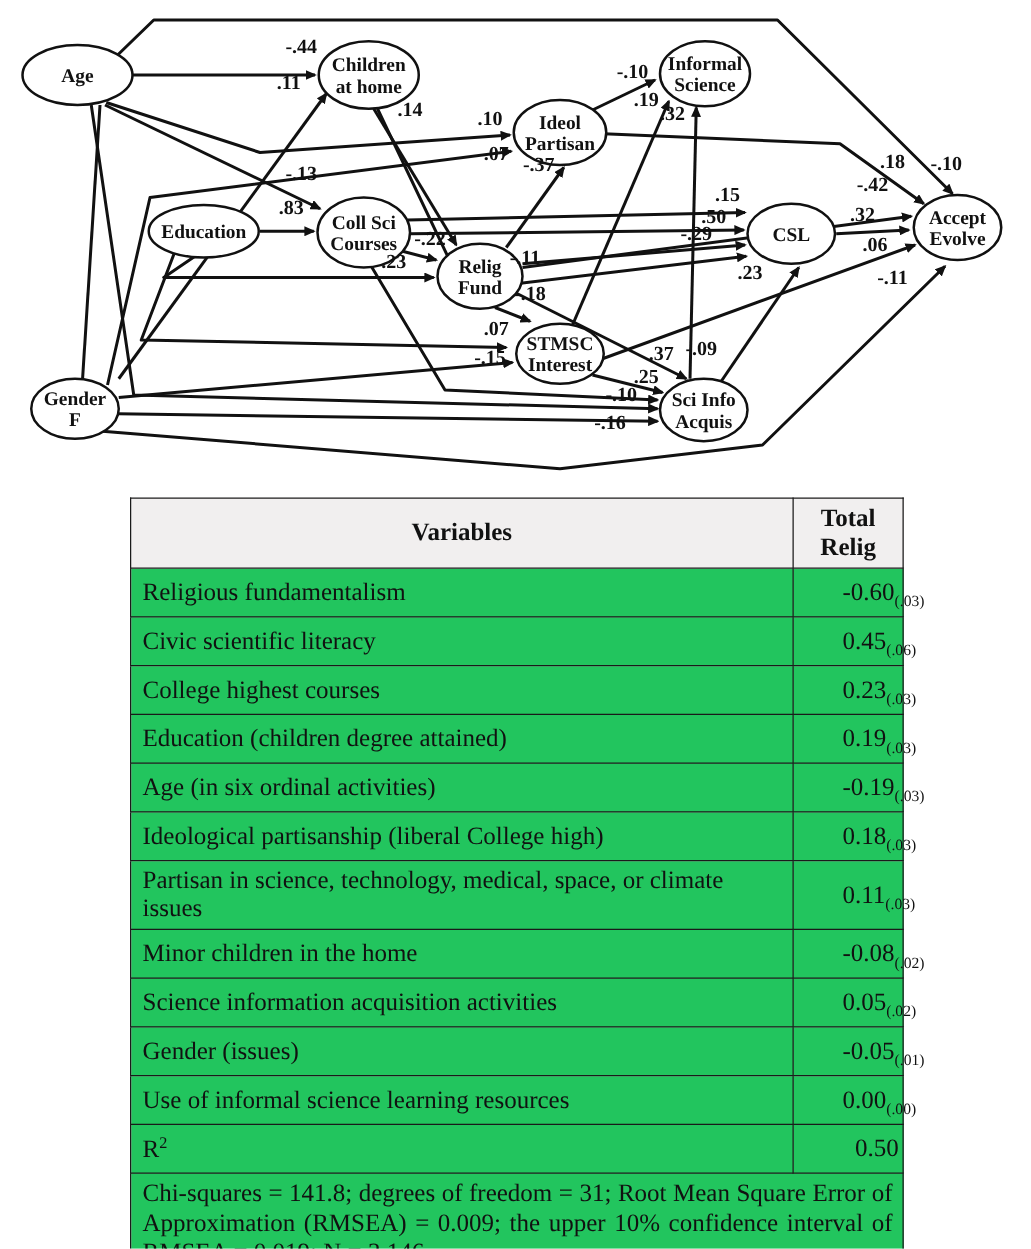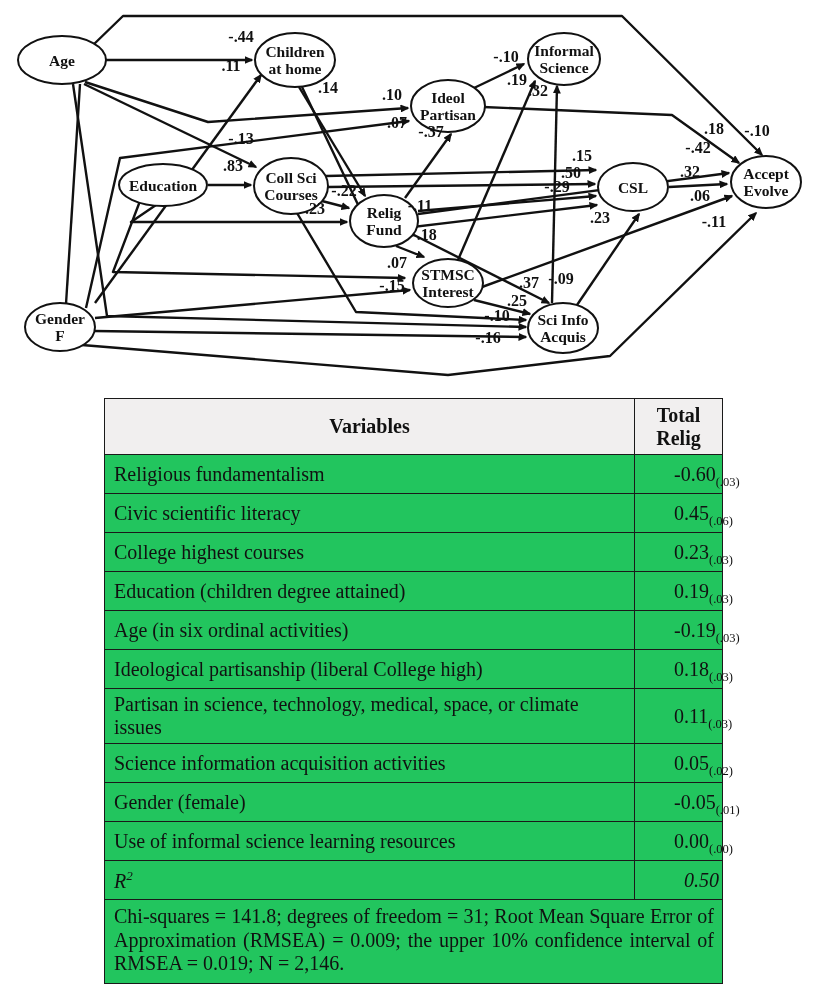--- a/index.html
+++ b/index.html
@@ -12,21 +12,21 @@
   #effects-table td,#effects-table th{border:1.6px solid #1a1a1a;
       font-size:20px;vertical-align:middle;background:#22c55e;}
   #effects-table col.c-var{width:530px;}
   #effects-table col.c-eff{width:88px;}
   #effects-table th{background:#f1efef;font-weight:bold;text-align:center;
       height:53px;line-height:1.15;font-size:20px;}
   #effects-table td.var-cell{padding:4px 8px 4px 9px;height:30px;text-align:left;}
   #effects-table td.eff-cell{text-align:right;padding:2px 3px 2px 0;white-space:nowrap;}
   .eff-val{font-size:20px;margin-left:39px;}
   .eff-se{font-size:12.5px;position:relative;top:5px;letter-spacing:0;}
-  tr.r2-row td{background:#f1efef;height:28px;font-style:italic;}
+  tr.r2-row td{background:#f1efef;height:28px;}
   tr.r2-row td.var-cell{padding-left:14px;}
   tr.r2-row td.eff-cell{text-align:center;padding-right:0;}
   sup.r2-sup{font-size:13px;}
   td.footnote-cell{padding:5px 8px 7px 9px;font-size:19.5px;line-height:1.18;
       text-align:justify;}
   
   .node-label{font-family:"Liberation Serif","DejaVu Serif",serif;font-weight:bold;
       font-size:15.5px;}
   .coef-label{font-family:"Liberation Serif","DejaVu Serif",serif;font-weight:bold;
       font-size:16px;}
@@ -200,25 +200,29 @@
         </tr>
         <tr>
           <td class="var-cell">Ideological partisanship (liberal College high)</td>
           <td class="eff-cell"><span class="eff-val">0.18</span><span class="eff-se">(.03)</span></td>
         </tr>
         <tr>
           <td class="var-cell">Partisan in science, technology, medical, space, or climate issues</td>
           <td class="eff-cell"><span class="eff-val">0.11</span><span class="eff-se">(.03)</span></td>
         </tr>
         <tr>
+          <td class="var-cell">Minor children in the home</td>
+          <td class="eff-cell"><span class="eff-val">-0.08</span><span class="eff-se">(.02)</span></td>
+        </tr>
+        <tr>
           <td class="var-cell">Science information acquisition activities</td>
           <td class="eff-cell"><span class="eff-val">0.05</span><span class="eff-se">(.02)</span></td>
         </tr>
         <tr>
-          <td class="var-cell">Gender (female)</td>
+          <td class="var-cell">Gender (issues)</td>
           <td class="eff-cell"><span class="eff-val">-0.05</span><span class="eff-se">(.01)</span></td>
         </tr>
         <tr>
           <td class="var-cell">Use of informal science learning resources</td>
           <td class="eff-cell"><span class="eff-val">0.00</span><span class="eff-se">(.00)</span></td>
         </tr>
       </tbody>
     <tbody>
       <tr class="r2-row">
         <td class="var-cell">

